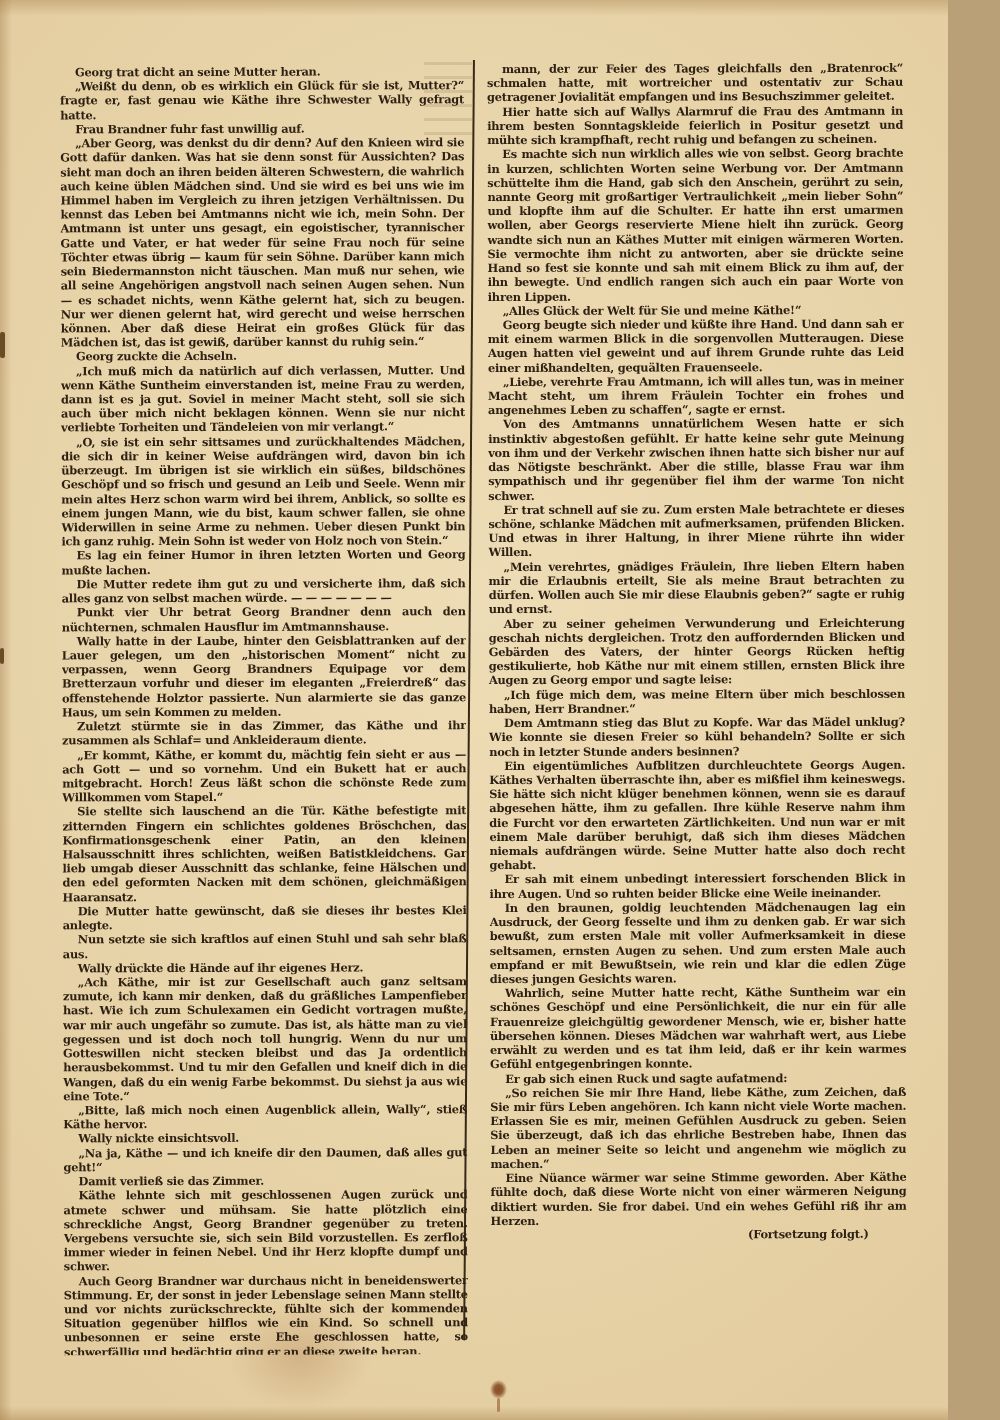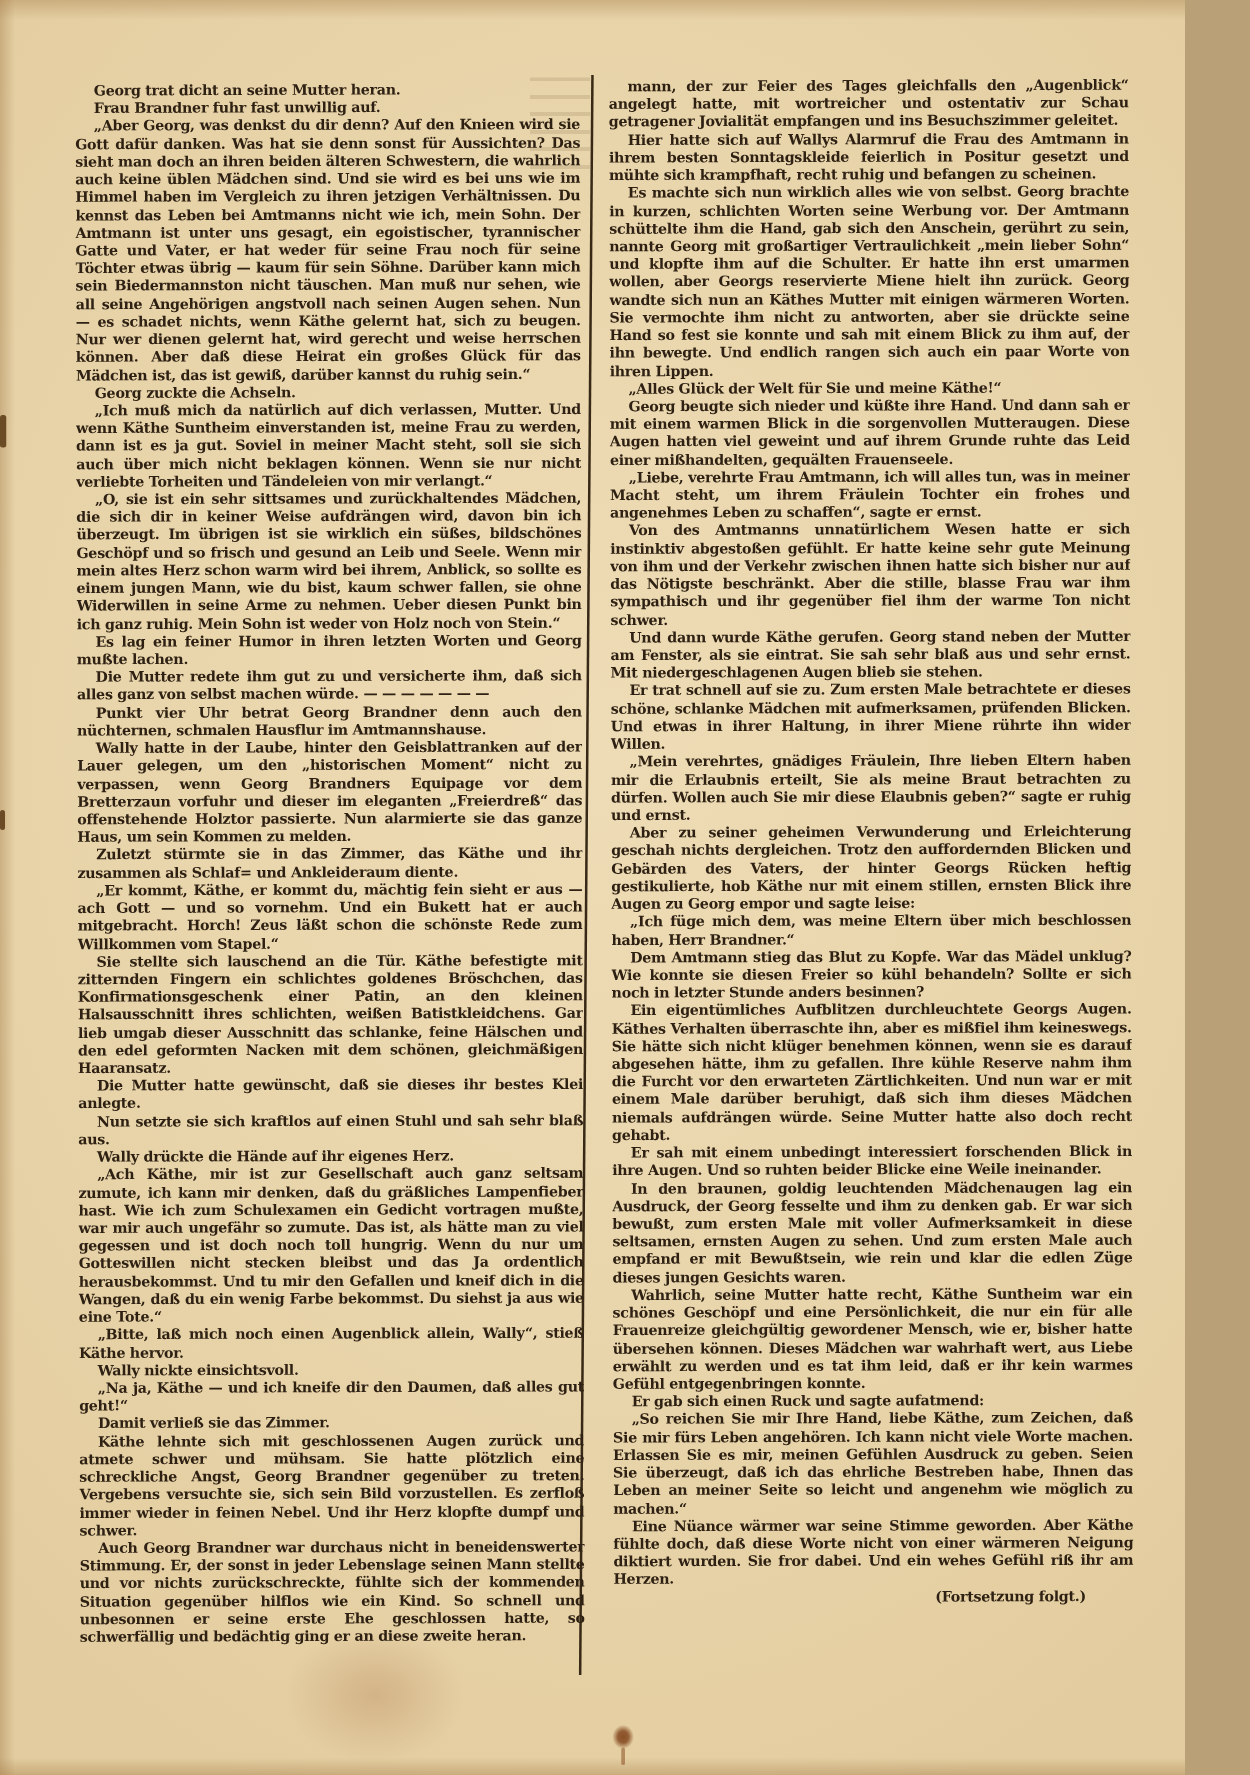--- a/index.html
+++ b/index.html
@@ -56,20 +56,21 @@
   <div class="left-edge-mark mark2"></div>
   <div class="spot spot1"></div>
   <div class="spot spot2"></div>
   <div class="spot spot3"></div>
 
   <div class="content">
     <div class="divider"></div>
 
     <div class="col col-left">
         <p class="para">Georg trat dicht an seine Mutter heran.</p>
+        <p class="para">„Weißt du denn, ob es wirklich ein Glück für sie ist, Mutter?“ fragte er, fast genau wie Käthe ihre Schwester Wally gefragt hatte.</p>
         <p class="para">Frau Brandner fuhr fast unwillig auf.</p>
         <p class="para">„Aber Georg, was denkst du dir denn? Auf den Knieen wird sie Gott dafür danken. Was hat sie denn sonst für Aussichten? Das sieht man doch an ihren beiden älteren Schwestern, die wahrlich auch keine üblen Mädchen sind. Und sie wird es bei uns wie im Himmel haben im Vergleich zu ihren jetzigen Verhältnissen. Du kennst das Leben bei Amtmanns nicht wie ich, mein Sohn. Der Amtmann ist unter uns gesagt, ein egoistischer, tyrannischer Gatte und Vater, er hat weder für seine Frau noch für seine Töchter etwas übrig — kaum für sein Söhne. Darüber kann mich sein Biedermannston nicht täuschen. Man muß nur sehen, wie all seine Angehörigen angstvoll nach seinen Augen sehen. Nun — es schadet nichts, wenn Käthe gelernt hat, sich zu beugen. Nur wer dienen gelernt hat, wird gerecht und weise herrschen können. Aber daß diese Heirat ein großes Glück für das Mädchen ist, das ist gewiß, darüber kannst du ruhig sein.“</p>
         <p class="para">Georg zuckte die Achseln.</p>
         <p class="para">„Ich muß mich da natürlich auf dich verlassen, Mutter. Und wenn Käthe Suntheim einverstanden ist, meine Frau zu werden, dann ist es ja gut. Soviel in meiner Macht steht, soll sie sich auch über mich nicht beklagen können. Wenn sie nur nicht verliebte Torheiten und Tändeleien von mir verlangt.“</p>
         <p class="para">„O, sie ist ein sehr sittsames und zurückhaltendes Mädchen, die sich dir in keiner Weise aufdrängen wird, davon bin ich überzeugt. Im übrigen ist sie wirklich ein süßes, bildschönes Geschöpf und so frisch und gesund an Leib und Seele. Wenn mir mein altes Herz schon warm wird bei ihrem, Anblick, so sollte es einem jungen Mann, wie du bist, kaum schwer fallen, sie ohne Widerwillen in seine Arme zu nehmen. Ueber diesen Punkt bin ich ganz ruhig. Mein Sohn ist weder von Holz noch von Stein.“</p>
         <p class="para">Es lag ein feiner Humor in ihren letzten Worten und Georg mußte lachen.</p>
         <p class="para">Die Mutter redete ihm gut zu und versicherte ihm, daß sich alles ganz von selbst machen würde. — — — — — — —</p>
         <p class="para">Punkt vier Uhr betrat Georg Brandner denn auch den nüchternen, schmalen Hausflur im Amtmannshause.</p>
         <p class="para">Wally hatte in der Laube, hinter den Geisblattranken auf der Lauer gelegen, um den „historischen Moment“ nicht zu verpassen, wenn Georg Brandners Equipage vor dem Bretterzaun vorfuhr und dieser im eleganten „Freierdreß“ das offenstehende Holztor passierte. Nun alarmierte sie das ganze Haus, um sein Kommen zu melden.</p>
         <p class="para">Zuletzt stürmte sie in das Zimmer, das Käthe und ihr zusammen als Schlaf= und Ankleideraum diente.</p>
@@ -82,28 +83,27 @@
         <p class="para">„Bitte, laß mich noch einen Augenblick allein, Wally“, stieß Käthe hervor.</p>
         <p class="para">Wally nickte einsichtsvoll.</p>
         <p class="para">„Na ja, Käthe — und ich kneife dir den Daumen, daß alles gut geht!“</p>
         <p class="para">Damit verließ sie das Zimmer.</p>
         <p class="para">Käthe lehnte sich mit geschlossenen Augen zurück und atmete schwer und mühsam. Sie hatte plötzlich eine schreckliche Angst, Georg Brandner gegenüber zu treten. Vergebens versuchte sie, sich sein Bild vorzustellen. Es zerfloß immer wieder in feinen Nebel. Und ihr Herz klopfte dumpf und schwer.</p>
         <p class="para">Auch Georg Brandner war durchaus nicht in beneidenswerter Stimmung. Er, der sonst in jeder Lebenslage seinen Mann stellte und vor nichts zurückschreckte, fühlte sich der kommenden Situation gegenüber hilflos wie ein Kind. So schnell und unbesonnen er seine erste Ehe geschlossen hatte, so schwerfällig und bedächtig ging er an diese zweite heran.</p>
       </div>
 
     <div class="col col-right">
       <div>
-          <p class="para">mann, der zur Feier des Tages gleichfalls den „Augenblick“ angelegt hatte, mit wortreicher und ostentativ zur Schau getragener Jovialität empfangen und ins Besuchszimmer geleitet.</p>
+          <p class="para">mann, der zur Feier des Tages gleichfalls den „Bratenrock“ schmalen hatte, mit wortreicher und ostentativ zur Schau getragener Jovialität empfangen und ins Besuchszimmer geleitet.</p>
           <p class="para">Hier hatte sich auf Wallys Alarmruf die Frau des Amtmann in ihrem besten Sonntagskleide feierlich in Positur gesetzt und mühte sich krampfhaft, recht ruhig und befangen zu scheinen.</p>
           <p class="para">Es machte sich nun wirklich alles wie von selbst. Georg brachte in kurzen, schlichten Worten seine Werbung vor. Der Amtmann schüttelte ihm die Hand, gab sich den Anschein, gerührt zu sein, nannte Georg mit großartiger Vertraulichkeit „mein lieber Sohn“ und klopfte ihm auf die Schulter. Er hatte ihn erst umarmen wollen, aber Georgs reservierte Miene hielt ihn zurück. Georg wandte sich nun an Käthes Mutter mit einigen wärmeren Worten. Sie vermochte ihm nicht zu antworten, aber sie drückte seine Hand so fest sie konnte und sah mit einem Blick zu ihm auf, der ihn bewegte. Und endlich rangen sich auch ein paar Worte von ihren Lippen.</p>
           <p class="para">„Alles Glück der Welt für Sie und meine Käthe!“</p>
           <p class="para">Georg beugte sich nieder und küßte ihre Hand. Und dann sah er mit einem warmen Blick in die sorgenvollen Mutteraugen. Diese Augen hatten viel geweint und auf ihrem Grunde ruhte das Leid einer mißhandelten, gequälten Frauenseele.</p>
           <p class="para">„Liebe, verehrte Frau Amtmann, ich will alles tun, was in meiner Macht steht, um ihrem Fräulein Tochter ein frohes und angenehmes Leben zu schaffen“, sagte er ernst.</p>
           <p class="para">Von des Amtmanns unnatürlichem Wesen hatte er sich instinktiv abgestoßen gefühlt. Er hatte keine sehr gute Meinung von ihm und der Verkehr zwischen ihnen hatte sich bisher nur auf das Nötigste beschränkt. Aber die stille, blasse Frau war ihm sympathisch und ihr gegenüber fiel ihm der warme Ton nicht schwer.</p>
-          <p class="para">Und dann wurde Käthe gerufen. Georg stand neben der Mutter am Fenster, als sie eintrat. Sie sah sehr blaß aus und sehr ernst. Mit niedergeschlagenen Augen blieb sie stehen.</p>
           <p class="para">Er trat schnell auf sie zu. Zum ersten Male betrachtete er dieses schöne, schlanke Mädchen mit aufmerksamen, prüfenden Blicken. Und etwas in ihrer Haltung, in ihrer Miene rührte ihn wider Willen.</p>
           <p class="para">„Mein verehrtes, gnädiges Fräulein, Ihre lieben Eltern haben mir die Erlaubnis erteilt, Sie als meine Braut betrachten zu dürfen. Wollen auch Sie mir diese Elaubnis geben?“ sagte er ruhig und ernst.</p>
           <p class="para">Aber zu seiner geheimen Verwunderung und Erleichterung geschah nichts dergleichen. Trotz den auffordernden Blicken und Gebärden des Vaters, der hinter Georgs Rücken heftig gestikulierte, hob Käthe nur mit einem stillen, ernsten Blick ihre Augen zu Georg empor und sagte leise:</p>
           <p class="para">„Ich füge mich dem, was meine Eltern über mich beschlossen haben, Herr Brandner.“</p>
           <p class="para">Dem Amtmann stieg das Blut zu Kopfe. War das Mädel unklug? Wie konnte sie diesen Freier so kühl behandeln? Sollte er sich noch in letzter Stunde anders besinnen?</p>
           <p class="para">Ein eigentümliches Aufblitzen durchleuchtete Georgs Augen. Käthes Verhalten überraschte ihn, aber es mißfiel ihm keineswegs. Sie hätte sich nicht klüger benehmen können, wenn sie es darauf abgesehen hätte, ihm zu gefallen. Ihre kühle Reserve nahm ihm die Furcht vor den erwarteten Zärtlichkeiten. Und nun war er mit einem Male darüber beruhigt, daß sich ihm dieses Mädchen niemals aufdrängen würde. Seine Mutter hatte also doch recht gehabt.</p>
           <p class="para">Er sah mit einem unbedingt interessiert forschenden Blick in ihre Augen. Und so ruhten beider Blicke eine Weile ineinander.</p>
           <p class="para">In den braunen, goldig leuchtenden Mädchenaugen lag ein Ausdruck, der Georg fesselte und ihm zu denken gab. Er war sich bewußt, zum ersten Male mit voller Aufmerksamkeit in diese seltsamen, ernsten Augen zu sehen. Und zum ersten Male auch empfand er mit Bewußtsein, wie rein und klar die edlen Züge dieses jungen Gesichts waren.</p>
           <p class="para">Wahrlich, seine Mutter hatte recht, Käthe Suntheim war ein schönes Geschöpf und eine Persönlichkeit, die nur ein für alle Frauenreize gleichgültig gewordener Mensch, wie er, bisher hatte übersehen können. Dieses Mädchen war wahrhaft wert, aus Liebe erwählt zu werden und es tat ihm leid, daß er ihr kein warmes Gefühl entgegenbringen konnte.</p>
           <p class="para">Er gab sich einen Ruck und sagte aufatmend:</p>

